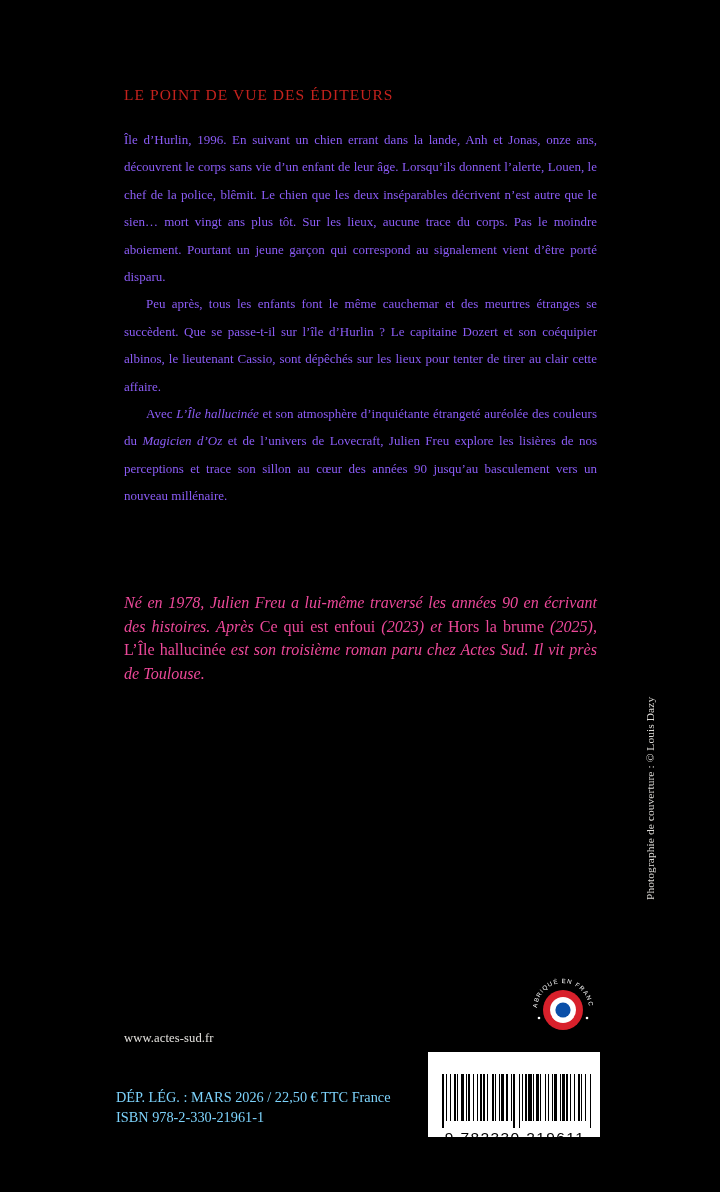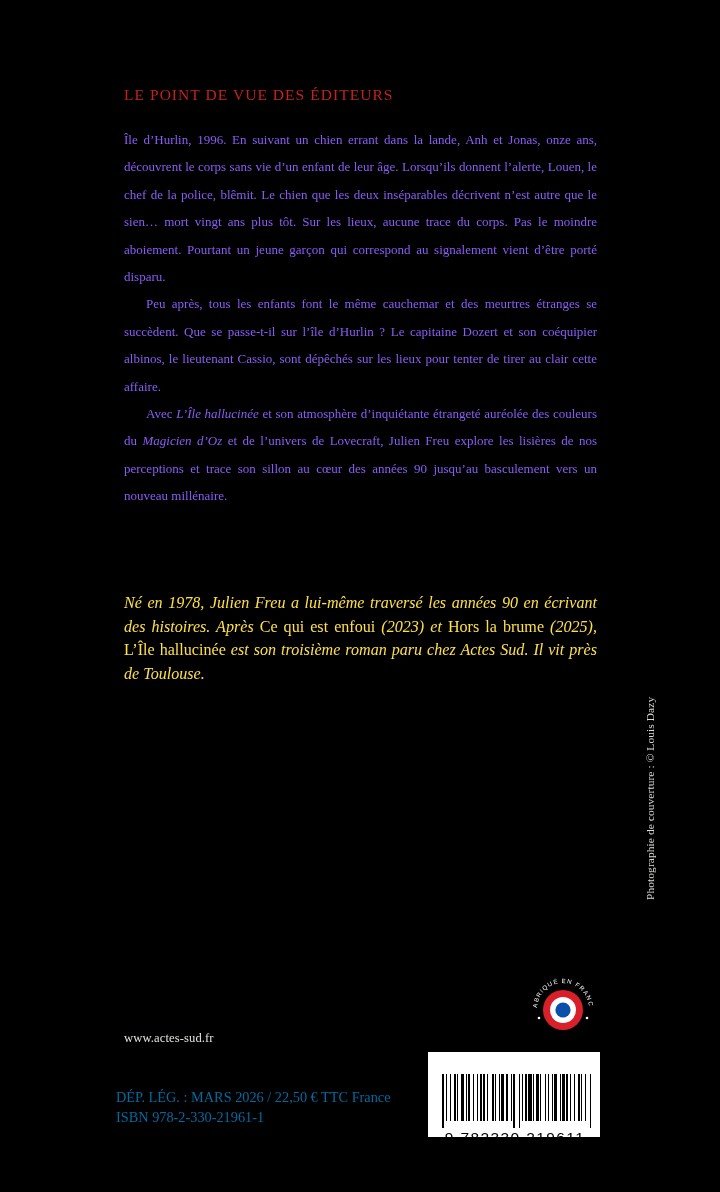--- a/index.html
+++ b/index.html
@@ -62,21 +62,21 @@
   
   .bio {
     position: absolute;
     left: 124px;
     top: 591px;
     width: 473px;
     font-size: 16.1px;
     line-height: 23.6px;
     text-align: justify;
     font-style: italic;
-    color: #fde047;
+    color: #ec4899;
   }
   .bio p { margin: 0; }
   .bio .roman { font-style: normal; }
 
   
   .publisher {
     position: absolute;
     left: 124px;
     top: 1026px;
     width: 330px;
@@ -96,21 +96,21 @@
     color: #e4e2de;
     letter-spacing: 0.1px;
   }
   .legal {
     position: absolute;
     left: 116px;
     top: 1088px;
     width: 330px;
     font-size: 14.3px;
     line-height: 19.5px;
-    color: #0369a1;
+    color: #7dd3fc;
     white-space: nowrap;
   }
   .legal div { white-space: nowrap; }
 
   
   .cockade {
     position: absolute;
     left: 528px;
     top: 972px;
     width: 70px;

